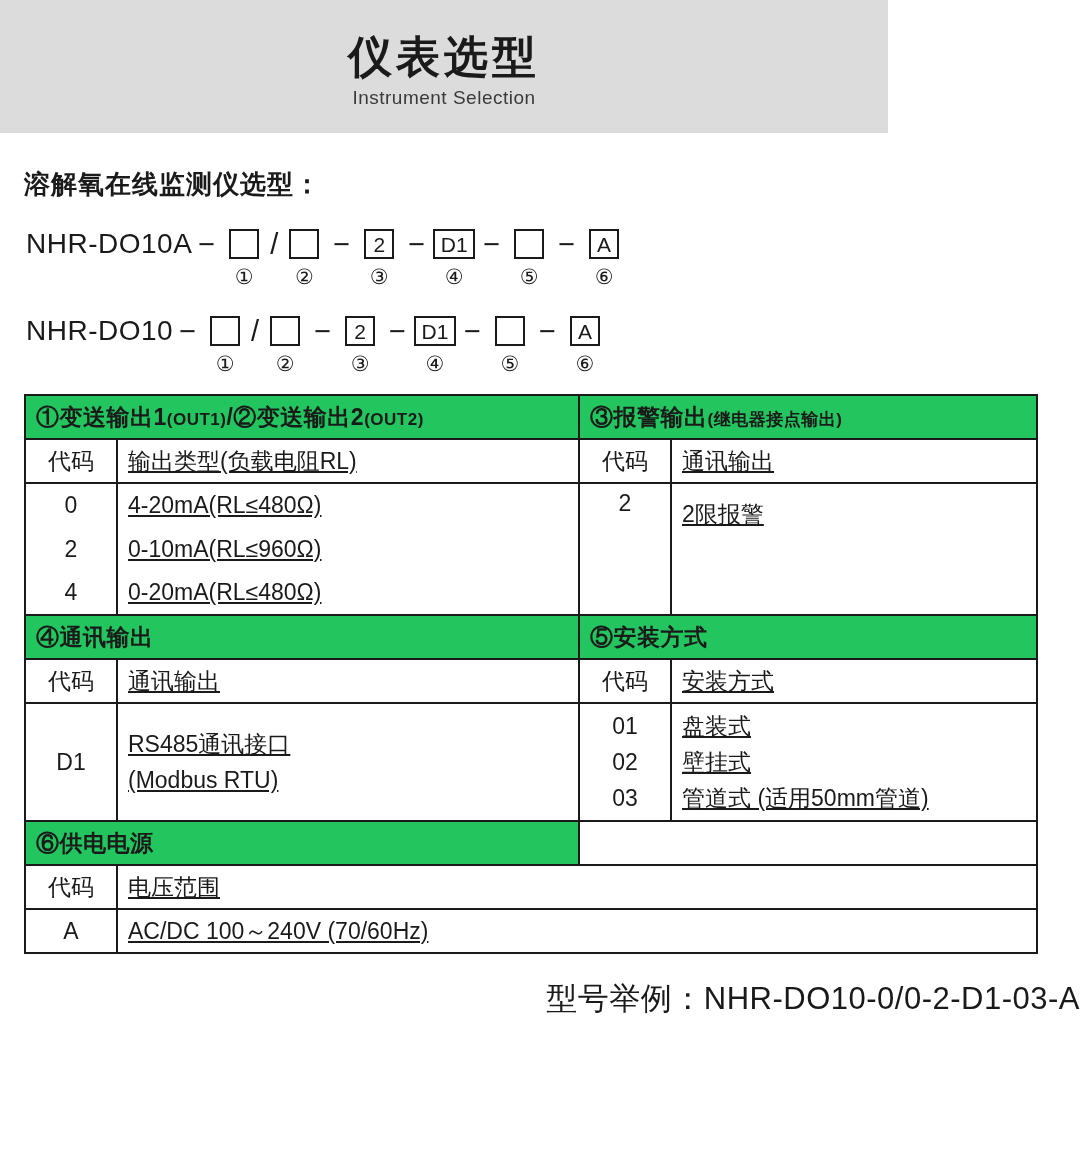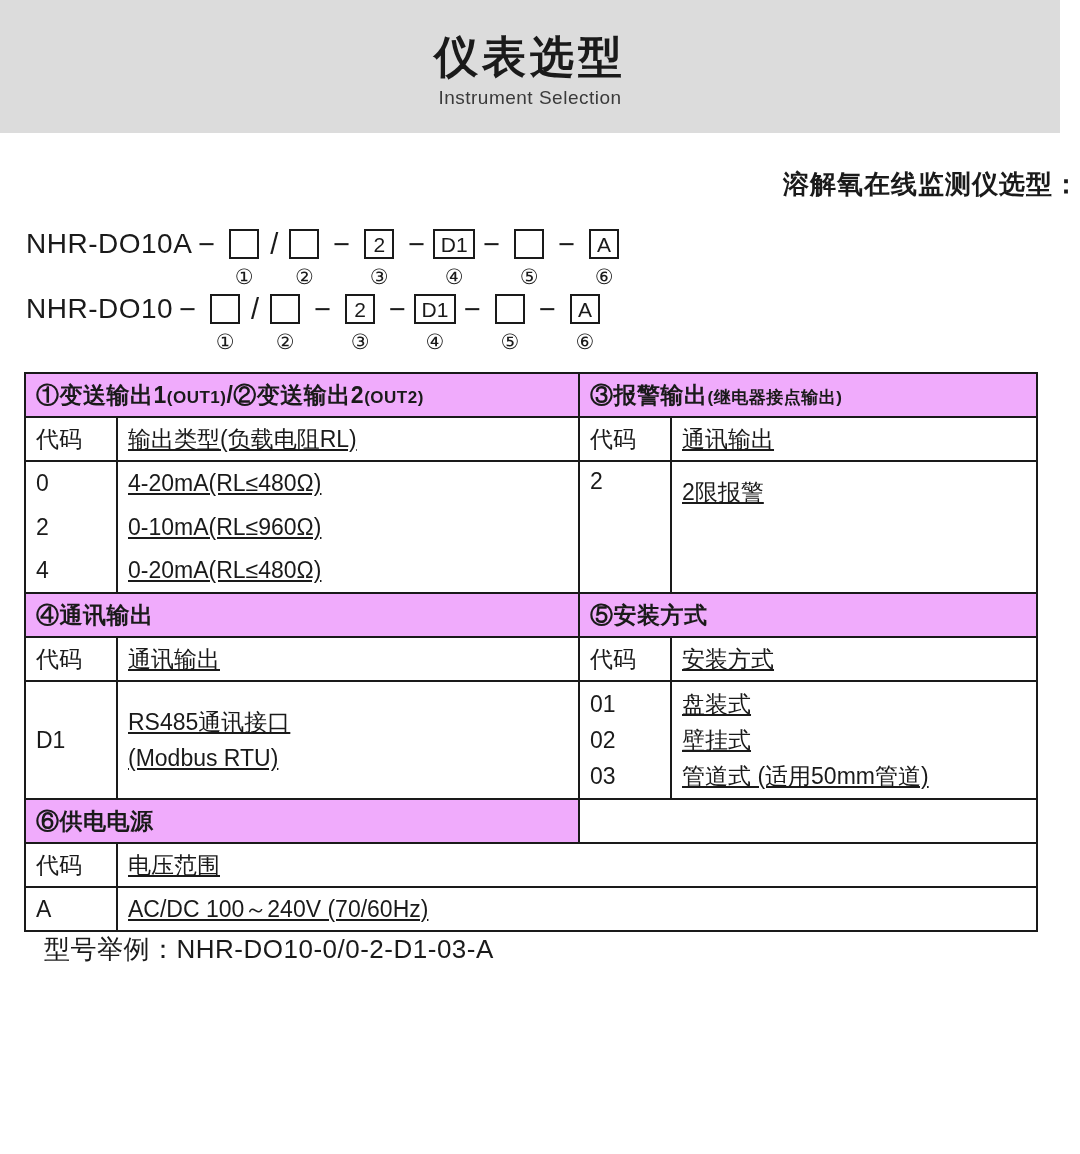--- a/index.html
+++ b/index.html
@@ -11,21 +11,21 @@
     width: 1080px;
     height: 1154px;
     font-family: "Liberation Sans", sans-serif;
     color: #1a1a1a;
     position: relative;
     overflow: hidden;
   }
 
   
   .banner {
-    width: 1060px;
+    width: 888px;
     height: 133px;
     background: #dcdcdc;
     display: flex;
     flex-direction: column;
     align-items: center;
     justify-content: center;
     box-sizing: border-box;
     padding-top: 10px;
   }
   .banner-title {
@@ -41,31 +41,30 @@
     letter-spacing: 0.5px;
     margin-top: 6px;
   }
 
   
   .section-title {
     margin: 34px 0 0 24px;
     font-size: 26px;
     font-weight: bold;
     letter-spacing: 1px;
-    text-align: right;
   }
 
   
   .code-row {
     margin-left: 26px;
     display: flex;
     align-items: flex-start;
   }
   .code-row.first { margin-top: 22px; }
-  .code-row.second { margin-top: 2px; }
+  .code-row.second { margin-top: 24px; }
 
   .code-prefix {
     font-size: 28px;
     letter-spacing: 0.5px;
     line-height: 40px;
     white-space: nowrap;
     font-family: "Liberation Sans", sans-serif;
   }
   .code-unit {
     display: flex;
@@ -107,39 +106,40 @@
   }
   .sel-table td {
     border: 2px solid #1a1a1a;
     padding: 4px 10px;
     font-size: 23px;
     vertical-align: middle;
     height: 44px;
     box-sizing: border-box;
   }
   .hdr {
-    background: #f0abfc;
+    background: #22c55e;
     font-weight: bold;
     font-size: 24px;
     letter-spacing: 0.5px;
   }
   .hdr .small {
     font-size: 17px;
     font-weight: bold;
   }
-  .col-code { width: 92px; text-align: left; }
+  .col-code { width: 92px; text-align: center; }
   .cell-left { text-align: left; text-decoration: underline; }
   .tall { height: 148px; vertical-align: top; padding-top: 6px; }
   .stack-line { line-height: 36px; }
 
   
   .example {
-    margin: 0 0 0 44px;
-    font-size: 26px;
+    margin: 24px 0 0 44px;
+    font-size: 31px;
     letter-spacing: 0.5px;
+    text-align: right;
   }
 </style>
 </head>
 <body>
 
 <div class="banner">
   <div class="banner-title">仪表选型</div>
   <div class="banner-sub">Instrument Selection</div>
 </div>
 

